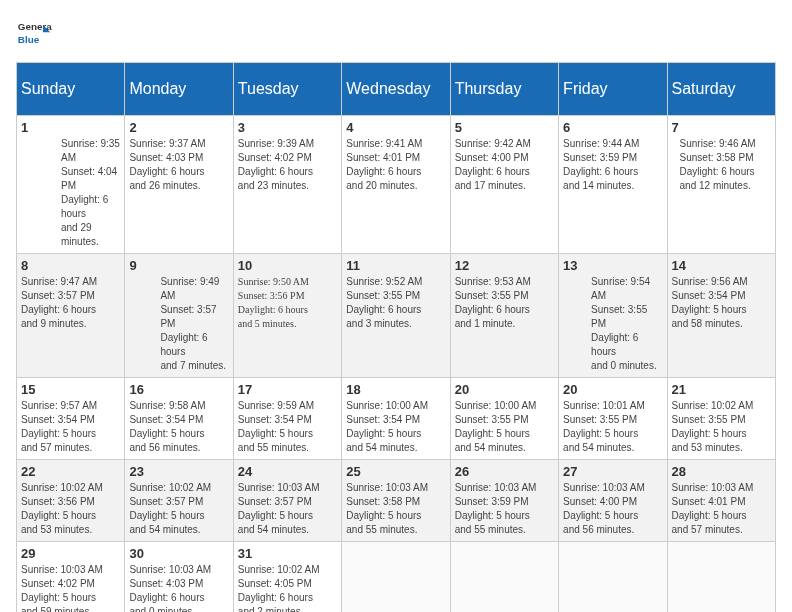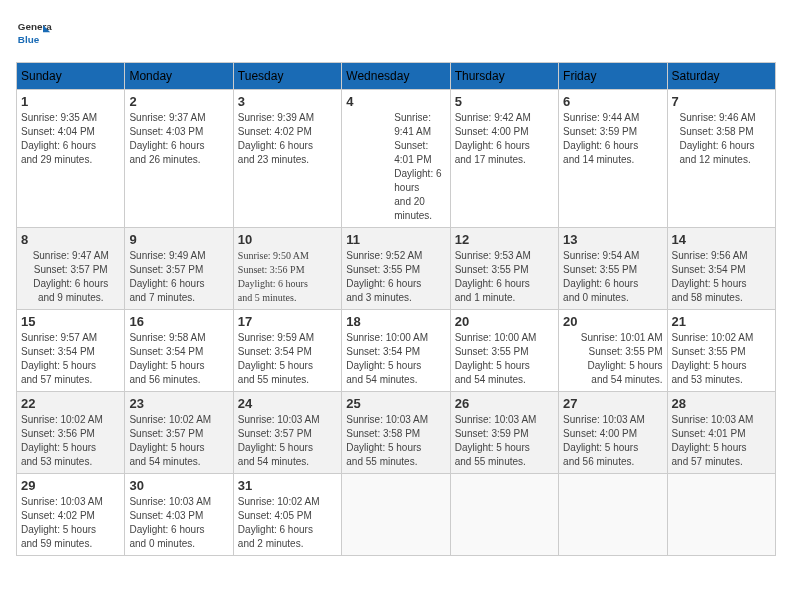--- a/index.html
+++ b/index.html
@@ -37,24 +37,24 @@
       font-size: 16px;
       color: #555;
     }
     table {
       width: 100%;
       border-collapse: collapse;
       font-size: 10.5px;
     }
     thead tr th {
       background-color: #1a6bb5;
-      color: #000000;
-      padding: 6px 4px;
+      color: #ffffff;
+      padding: 17px 4px;
       text-align: left;
-      font-size: 12px;
+      font-size: 16px;
       font-weight: normal;
       border: 1px solid #ccc;
     }
     tbody tr td {
       border: 1px solid #ccc;
       vertical-align: top;
       padding: 4px;
       width: calc(100% / 7);
       min-height: 70px;
     }
@@ -99,42 +99,42 @@
         <th>Wednesday</th>
         <th>Thursday</th>
         <th>Friday</th>
         <th>Saturday</th>
       </tr>
   </thead>
   <tbody id="calendar-body">
   <tr>
         <td>
           <div class="day-num">1</div>
-          <div class="day-detail" style="white-space: pre-line;">Sunrise: 9:35 AM
+          <div class="day-detail" style="white-space: pre-line; margin-left: 40px;">Sunrise: 9:35 AM
 Sunset: 4:04 PM
 Daylight: 6 hours
 and 29 minutes.</div>
         </td>
         <td>
           <div class="day-num">2</div>
           <div class="day-detail" style="white-space: pre-line;">Sunrise: 9:37 AM
 Sunset: 4:03 PM
 Daylight: 6 hours
 and 26 minutes.</div>
         </td>
         <td>
           <div class="day-num">3</div>
           <div class="day-detail" style="white-space: pre-line;">Sunrise: 9:39 AM
 Sunset: 4:02 PM
 Daylight: 6 hours
 and 23 minutes.</div>
         </td>
         <td>
           <div class="day-num">4</div>
-          <div class="day-detail" style="white-space: pre-line; margin-left: 48px;">Sunrise: 9:41 AM
+          <div class="day-detail" style="white-space: pre-line;">Sunrise: 9:41 AM
 Sunset: 4:01 PM
 Daylight: 6 hours
 and 20 minutes.</div>
         </td>
         <td>
           <div class="day-num">5</div>
           <div class="day-detail" style="white-space: pre-line;">Sunrise: 9:42 AM
 Sunset: 4:00 PM
 Daylight: 6 hours
 and 17 minutes.</div>
@@ -150,28 +150,28 @@
           <div class="day-num">7</div>
           <div class="day-detail" style="white-space: pre-line; margin-left: 8px;">Sunrise: 9:46 AM
 Sunset: 3:58 PM
 Daylight: 6 hours
 and 12 minutes.</div>
         </td>
       </tr>
       <tr>
         <td>
           <div class="day-num">8</div>
-          <div class="day-detail" style="white-space: pre-line; text-align: center;">Sunrise: 9:47 AM
+          <div class="day-detail" style="white-space: pre-line;">Sunrise: 9:47 AM
 Sunset: 3:57 PM
 Daylight: 6 hours
 and 9 minutes.</div>
         </td>
         <td>
           <div class="day-num">9</div>
-          <div class="day-detail" style="white-space: pre-line;">Sunrise: 9:49 AM
+          <div class="day-detail" style="white-space: pre-line; margin-left: 31px;">Sunrise: 9:49 AM
 Sunset: 3:57 PM
 Daylight: 6 hours
 and 7 minutes.</div>
         </td>
         <td>
           <div class="day-num">10</div>
           <div class="day-detail" style="white-space: pre-line; font-family: Liberation Serif, serif;">Sunrise: 9:50 AM
 Sunset: 3:56 PM
 Daylight: 6 hours
 and 5 minutes.</div>
@@ -185,21 +185,21 @@
         </td>
         <td>
           <div class="day-num">12</div>
           <div class="day-detail" style="white-space: pre-line;">Sunrise: 9:53 AM
 Sunset: 3:55 PM
 Daylight: 6 hours
 and 1 minute.</div>
         </td>
         <td>
           <div class="day-num">13</div>
-          <div class="day-detail" style="white-space: pre-line;">Sunrise: 9:54 AM
+          <div class="day-detail" style="white-space: pre-line; margin-left: 28px;">Sunrise: 9:54 AM
 Sunset: 3:55 PM
 Daylight: 6 hours
 and 0 minutes.</div>
         </td>
         <td>
           <div class="day-num">14</div>
           <div class="day-detail" style="white-space: pre-line;">Sunrise: 9:56 AM
 Sunset: 3:54 PM
 Daylight: 5 hours
 and 58 minutes.</div>
@@ -236,21 +236,21 @@
         </td>
         <td>
           <div class="day-num">20</div>
           <div class="day-detail" style="white-space: pre-line;">Sunrise: 10:00 AM
 Sunset: 3:55 PM
 Daylight: 5 hours
 and 54 minutes.</div>
         </td>
         <td>
           <div class="day-num">20</div>
-          <div class="day-detail" style="white-space: pre-line; text-align: right;">Sunrise: 10:01 AM
+          <div class="day-detail" style="white-space: pre-line;">Sunrise: 10:01 AM
 Sunset: 3:55 PM
 Daylight: 5 hours
 and 54 minutes.</div>
         </td>
         <td>
           <div class="day-num">21</div>
           <div class="day-detail" style="white-space: pre-line;">Sunrise: 10:02 AM
 Sunset: 3:55 PM
 Daylight: 5 hours
 and 53 minutes.</div>

